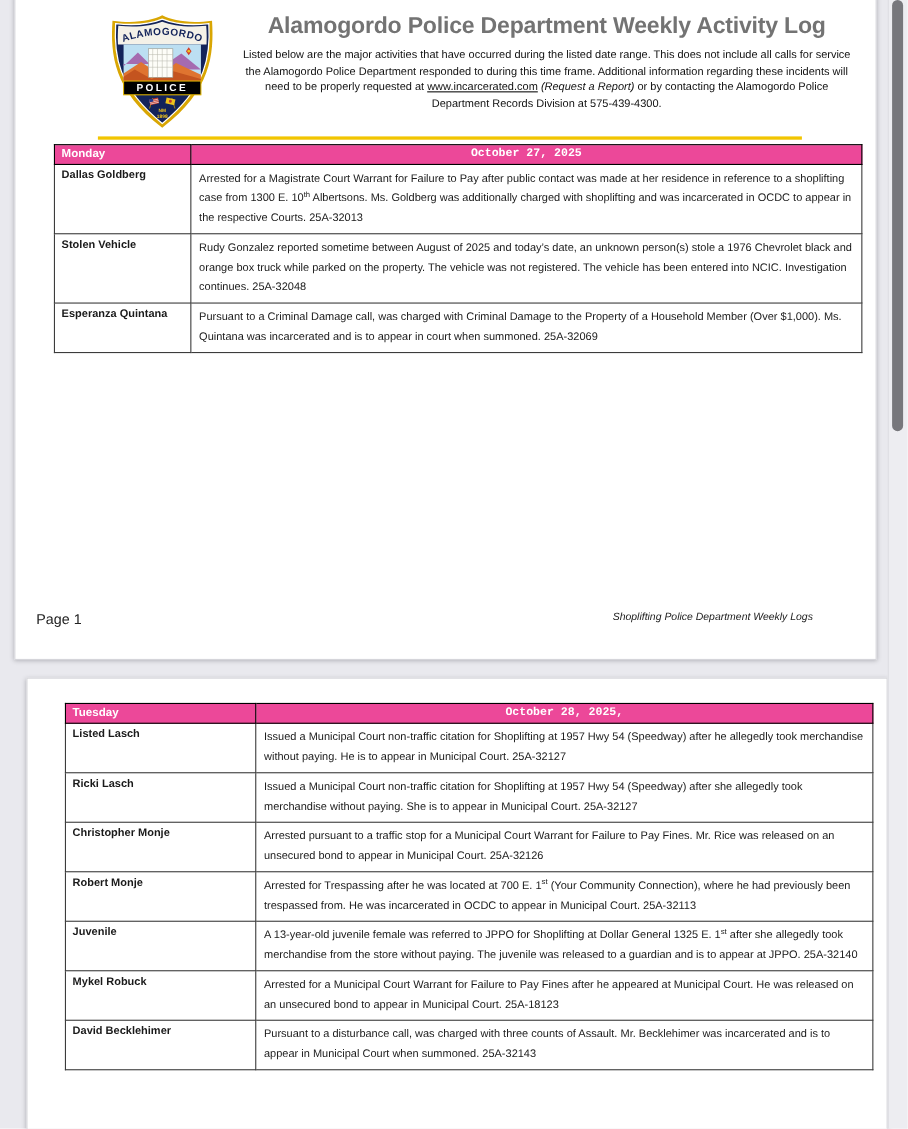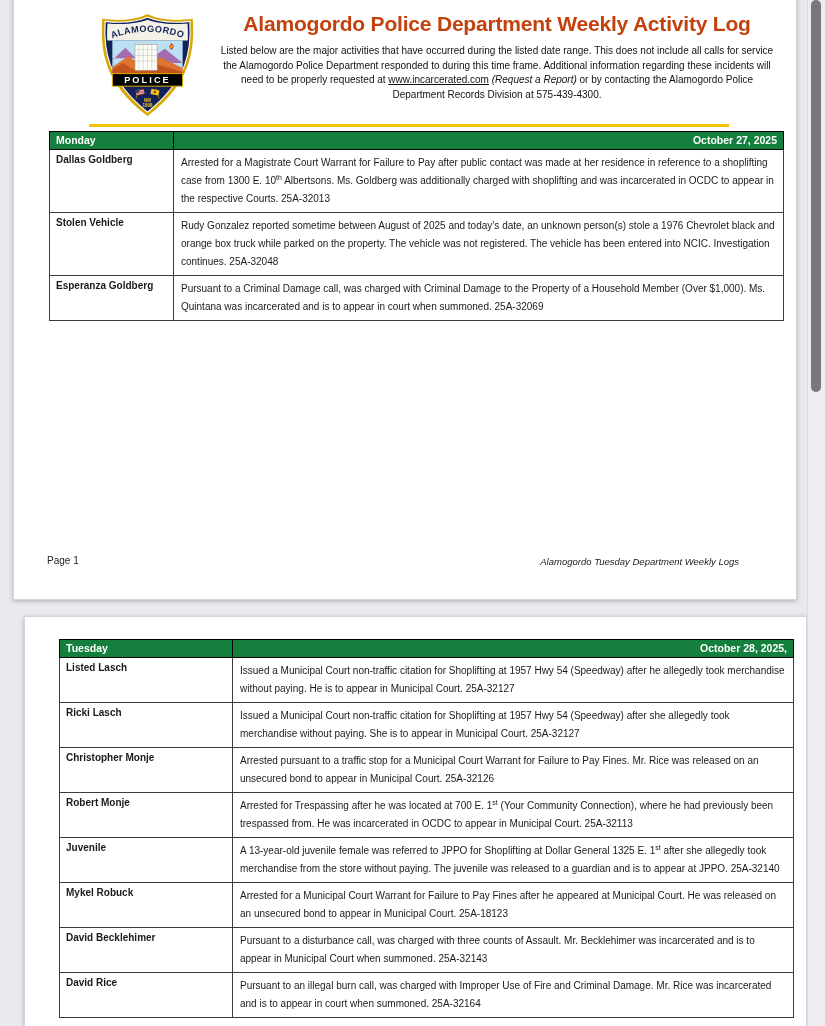--- a/index.html
+++ b/index.html
@@ -21,54 +21,54 @@
   }
   .page1 { left:13px; top:-4px; width:784px; height:604px; }
   .page2 { left:24px; top:616px; width:783px; height:430px; }
 
   
   .badge { position:absolute; left:85px; top:16px; width:97px; height:104px; }
   .badge svg { width:100%; height:100%; display:block; }
 
   .header-text { position:absolute; left:188px; top:15px; width:590px; text-align:center; }
   .doc-title {
-    font-size:21px; font-weight:bold; color:#c2410c; letter-spacing:-.2px;
+    font-size:21px; font-weight:bold; color:#737373; letter-spacing:-.2px;
     margin-bottom:8px; white-space:nowrap;
   }
   .doc-intro {
     font-size:10px; line-height:14.5px; color:#111;
     max-width:562px; margin:0 auto;
   }
   .doc-intro a { color:#111; text-decoration:underline; cursor:pointer; }
   .doc-intro em { font-style:italic;margin-top:36px; }
 
   .gold-rule { position:absolute; left:75px; top:127px; width:640px; height:3px; }
 
   
   table.log {
     position:absolute; border-collapse:collapse; table-layout:fixed;
     width:735px; font-size:10px;
   }
   .page1 table.log { left:35px; top:134px; }
   .page2 table.log { left:34px; top:22px;border-radius:11px; }
   table.log td { border:1px solid #3c3c3c; vertical-align:top; }
   tr.head td {
-    background:#15803d; color:#fff; font-weight:bold;
+    background:#ec4899; color:#fff; font-weight:bold;
     padding:2px 6px; height:18px; font-size:10.5px;
     border:1px solid #000;
   }
-  tr.head td.date { text-align:right; }
+  tr.head td.date { text-align:center;font-family:Liberation Mono, monospace; }
   td.name { font-weight:bold; padding:4px 5px 4px 6px; }
   td.desc { padding:4px 7px; line-height:18px; }
   td.desc sup { font-size:7px; vertical-align:super; line-height:0; }
   .page1 col.c1 { width:124px; }
   .page2 col.c1 { width:173px; }
 
   
-  .footer-left  { position:absolute; left:33px;  top:558px; font-size:10px; color:#222; }
+  .footer-left  { position:absolute; left:19px;  top:558px; font-size:13px; color:#222; }
   .footer-right { position:absolute; right:57px; top:559px; font-size:9.5px; font-style:italic; color:#222; }
 
   
   .scroll-track {
     position:absolute; right:0; top:0; width:18px; height:1026px;
     background:#ededf1; border-left:1px solid #dcdce2;
   }
   .scroll-thumb {
     position:absolute; right:4px; top:0; width:10px; height:392px;
     background:#77777c; border-radius:5px; cursor:pointer;
@@ -139,28 +139,28 @@
       </tr>
       <tr>
         <td class="name">Dallas Goldberg</td>
         <td class="desc"><span>Arrested for a Magistrate Court Warrant for Failure to Pay after public contact was made at her residence in reference to a shoplifting case from 1300 E. 10</span><sup>th</sup><span> Albertsons.  Ms. Goldberg was additionally charged with shoplifting and was incarcerated in OCDC to appear in the respective Courts.  25A-32013</span></td>
       </tr>
       <tr>
         <td class="name">Stolen Vehicle</td>
         <td class="desc"><span>Rudy Gonzalez reported sometime between August of 2025 and today’s date, an unknown person(s) stole a 1976 Chevrolet black and orange box truck while parked on the property.  The vehicle was not registered.  The vehicle has been entered into NCIC.  Investigation continues.  25A-32048</span></td>
       </tr>
       <tr>
-        <td class="name">Esperanza Goldberg</td>
+        <td class="name">Esperanza Quintana</td>
         <td class="desc"><span>Pursuant to a Criminal Damage call, was charged with Criminal Damage to the Property of a Household Member (Over $1,000). Ms. Quintana was incarcerated and is to appear in court when summoned. 25A-32069</span></td>
       </tr>
     </tbody>
       </table>
 
     <div class="footer-left">Page 1</div>
-    <div class="footer-right">Alamogordo Tuesday Department Weekly Logs</div>
+    <div class="footer-right">Shoplifting Police Department Weekly Logs</div>
   </div>
 
   <div class="page page2">
     <table class="log">
       <colgroup>
           <col class="c1">
           <col class="c2">
         </colgroup>
       <tbody>
           <tr class="head">
@@ -188,24 +188,20 @@
         <td class="desc"><span>A 13-year-old juvenile female was referred to JPPO for Shoplifting at Dollar General 1325 E. 1</span><sup>st</sup><span> after she allegedly took merchandise from the store without paying.  The juvenile was released to a guardian and is to appear at JPPO. 25A-32140</span></td>
       </tr>
       <tr>
         <td class="name">Mykel Robuck</td>
         <td class="desc"><span>Arrested for a Municipal Court Warrant for Failure to Pay Fines after he appeared at Municipal Court.  He was released on an unsecured bond to appear in Municipal Court.  25A-18123</span></td>
       </tr>
       <tr>
         <td class="name">David Becklehimer</td>
         <td class="desc"><span>Pursuant to a disturbance call, was charged with three counts of Assault. Mr. Becklehimer was incarcerated and is to appear in Municipal Court when summoned. 25A-32143</span></td>
       </tr>
-      <tr>
-        <td class="name">David Rice</td>
-        <td class="desc"><span>Pursuant to an illegal burn call, was charged with Improper Use of Fire and Criminal Damage. Mr. Rice was incarcerated and is to appear in court when summoned. 25A-32164</span></td>
-      </tr>
     </tbody>
       </table>
   </div>
 
   <div class="scroll-track">
     <div class="scroll-thumb"></div>
   </div>
 
 </div>
 

